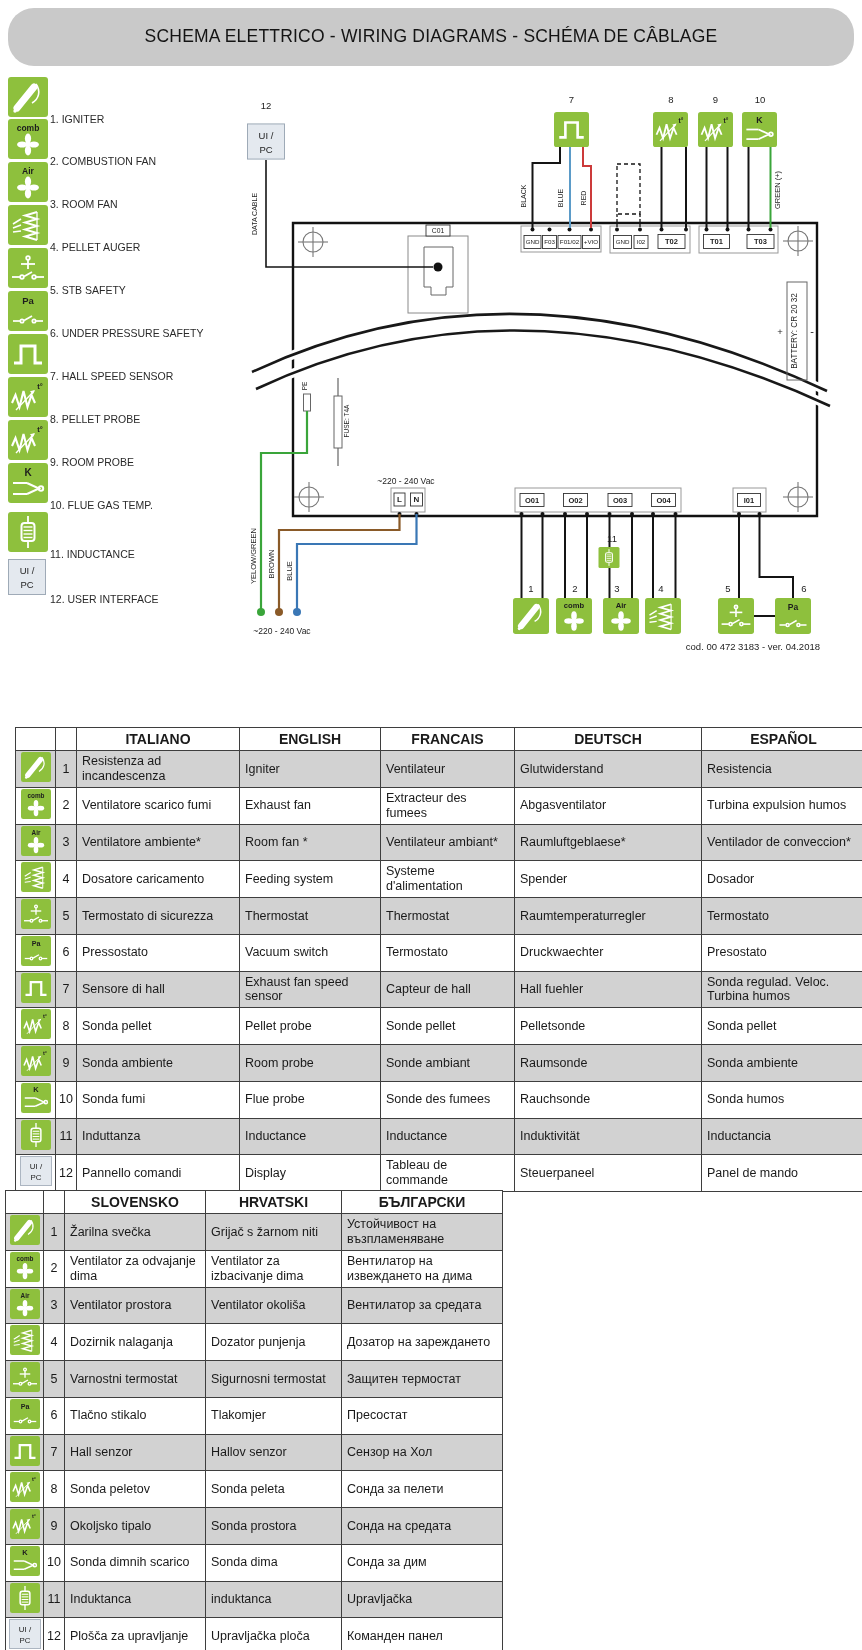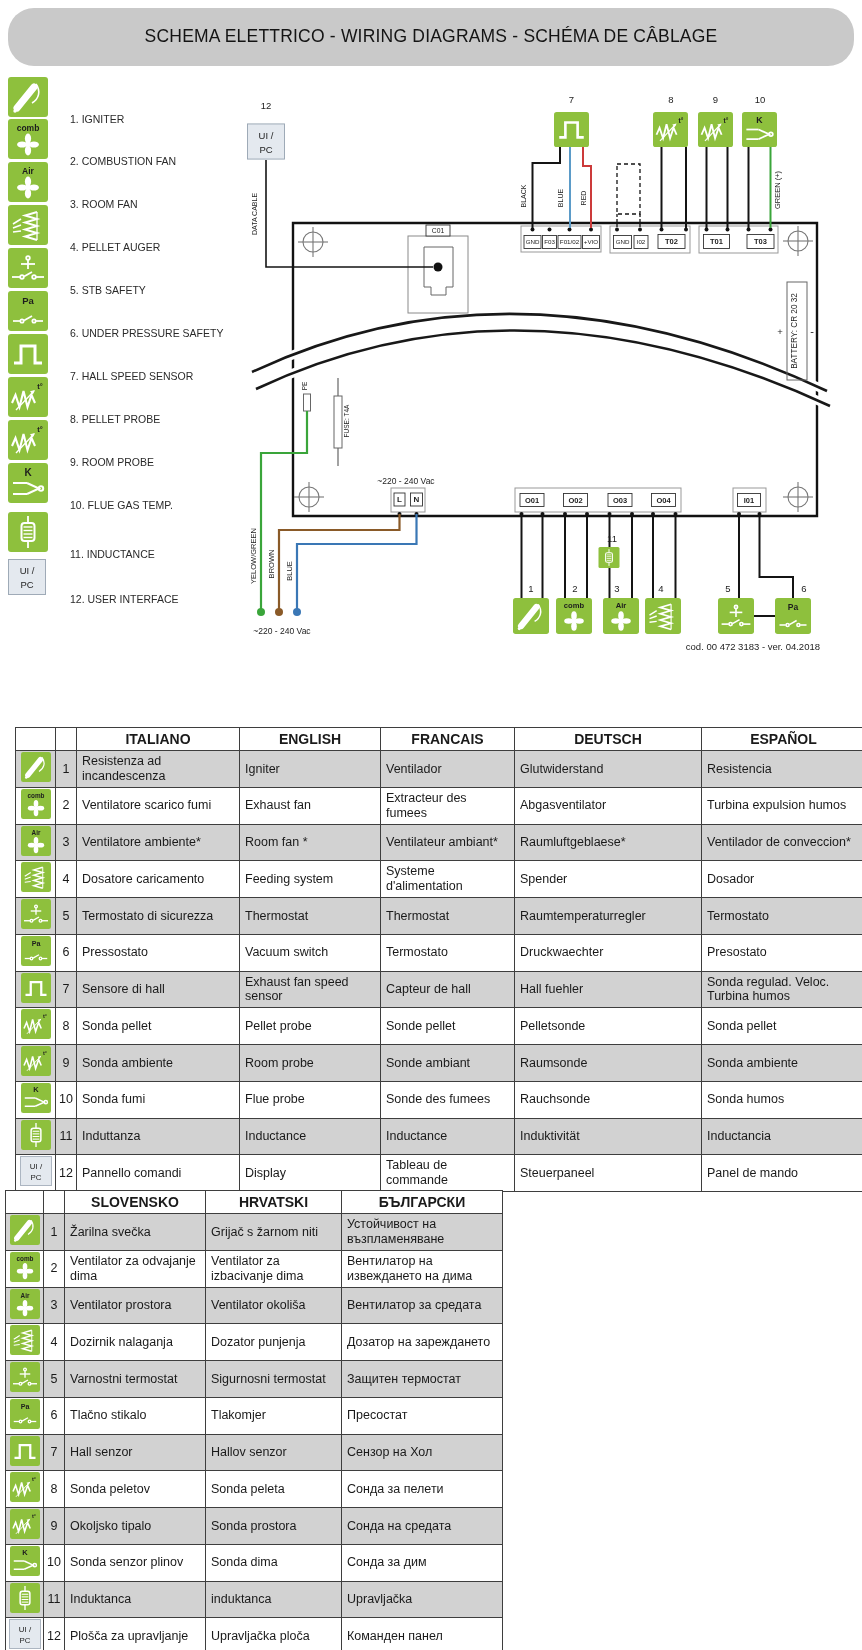--- a/index.html
+++ b/index.html
@@ -5,21 +5,21 @@
   html,body{margin:0;padding:0;background:#fff;}
   .page{position:relative;width:862px;height:1650px;background:#fff;
         font-family:"Liberation Sans",sans-serif;color:#1a1a1a;overflow:hidden;}
   .titlebar{position:absolute;left:8px;top:8px;width:846px;height:58px;
         display:flex;flex-direction:column;justify-content:center;align-items:center;border-radius:26px;}
   .titlebar div{font-size:17.5px;line-height:1.25;color:#141414;text-align:center;letter-spacing:.2px;}
   #diagram{position:absolute;left:0;top:0;}
   svg text{fill:#1d1d1d;font-family:"Liberation Sans",sans-serif;}
   .legend-item{position:absolute;left:8px;display:flex;align-items:center;height:40px;}
   .legend-item .licon{display:block;}
-  .legend-item .llabel{position:absolute;left:62px;font-size:10.5px;color:#2a2a2a;white-space:nowrap;margin-top:43px;}
+  .legend-item .llabel{position:absolute;left:42px;font-size:10.5px;color:#2a2a2a;white-space:nowrap;margin-top:43px;}
   .cbox{position:absolute;}
   .cbox svg{display:block;}
   table{position:absolute;border-collapse:collapse;table-layout:fixed;background:#fff;}
   td,th{border:1px solid #3e3e3e;padding:1px 5px;vertical-align:middle;
         font-size:12.5px;line-height:1.18;overflow:hidden;}
   th{font-size:14px;font-weight:bold;text-align:center;height:20px;}
   td.icn{text-align:center;padding:1px 2px;}
   td.num{text-align:center;padding:1px 2px;}
   tr.shade td{background:#d2d2d2;}
   tr.t1row{height:36px;} tr.t2row{height:36px;}
@@ -503,21 +503,21 @@
           <tr class="t1row shade">
       <td class="icn"><svg viewBox="0 0 40 40" width="30" height="30">
     <rect width="40" height="40" rx="3" fill="#8ec03d"></rect>
                 <line x1="9" y1="31" x2="26" y2="10" stroke="#fff" stroke-width="7" stroke-linecap="round"></line>
       <path d="M28 7 c5 7 3 15 -4 19" fill="none" stroke="#fff" stroke-width="1.6"></path>
                 <circle cx="7" cy="34" r="1.7" fill="#fff"></circle>
               </svg></td>
       <td class="num">1</td>
             <td>Resistenza ad incandescenza</td>
             <td>Igniter</td>
-            <td>Ventilador</td>
+            <td>Ventilateur</td>
             <td>Glutwiderstand</td>
             <td>Resistencia</td>
           </tr>
           <tr class="t1row">
       <td class="icn"><svg viewBox="0 0 40 40" width="30" height="30">
     <rect width="40" height="40" rx="3" fill="#8ec03d"></rect>
                 <text x="20" y="11.5" text-anchor="middle" font-size="8.5" font-weight="bold" fill="#fff">comb</text>
         <g fill="#fff">
                   <circle cx="20" cy="25.5" r="2.5"></circle>
                   <ellipse cx="20" cy="19.6" rx="3.1" ry="5"></ellipse>
@@ -860,21 +860,21 @@
     <rect width="40" height="40" rx="3" fill="#8ec03d"></rect>
                 <text x="20" y="12.5" text-anchor="middle" font-size="10" font-weight="bold" fill="#fff">K</text>
       <g stroke="#fff" stroke-width="2" fill="none">
                   <line x1="5" y1="20" x2="19" y2="20"></line>
       <line x1="5" y1="31" x2="19" y2="31"></line>
                   <path d="M19 20 L31 25.5 L19 31"></path>
       <circle cx="33" cy="25.5" r="2.2"></circle>
                 </g>
               </svg></td>
       <td class="num">10</td>
-            <td>Sonda senzor plinov</td>
+            <td>Sonda dimnih scarico</td>
             <td>Sonda dima</td>
             <td>Сонда за дим</td>
           </tr>
           <tr class="t2row shade">
       <td class="icn"><svg viewBox="0 0 40 40" width="30" height="30">
     <rect width="40" height="40" rx="3" fill="#8ec03d"></rect>
                 <g stroke="#fff" fill="none">
       <line x1="20" y1="4" x2="20" y2="11" stroke-width="1.8"></line>
       <rect x="13.5" y="11" width="13" height="18" rx="3" stroke-width="2"></rect>
       <line x1="15.5" y1="15" x2="24.5" y2="15" stroke-width="1.4"></line>

